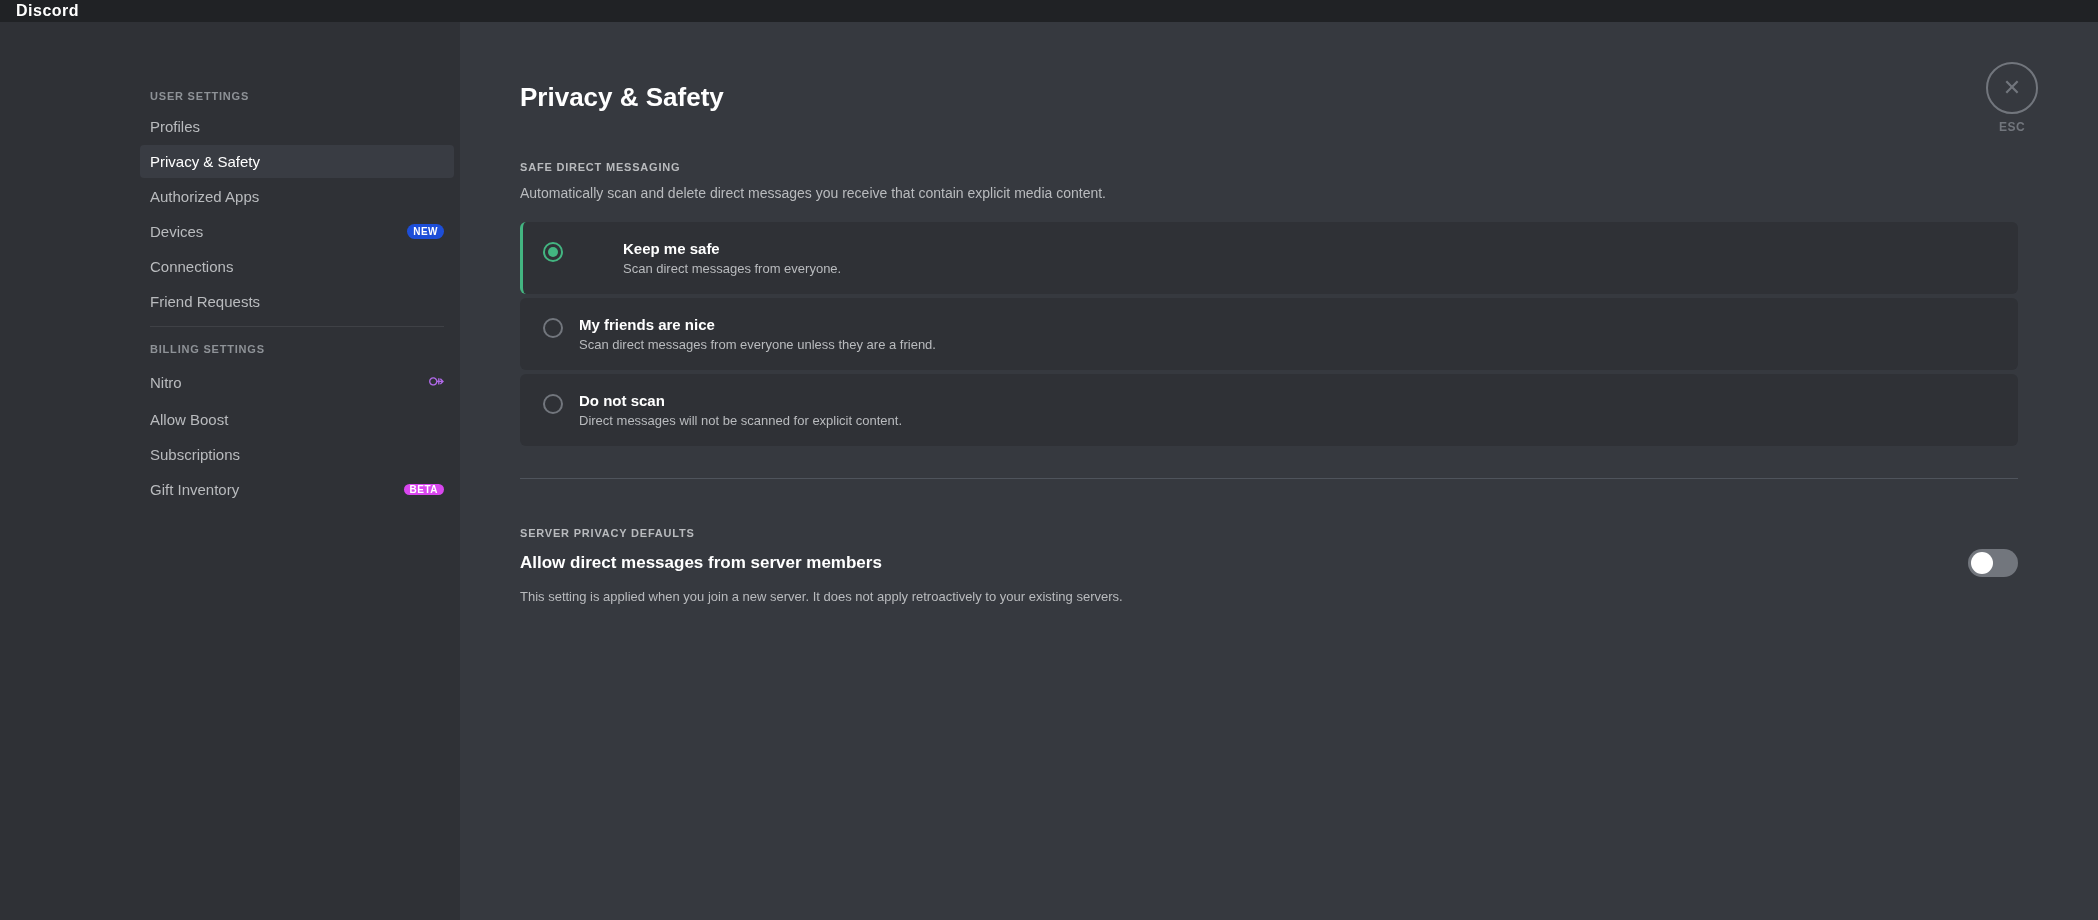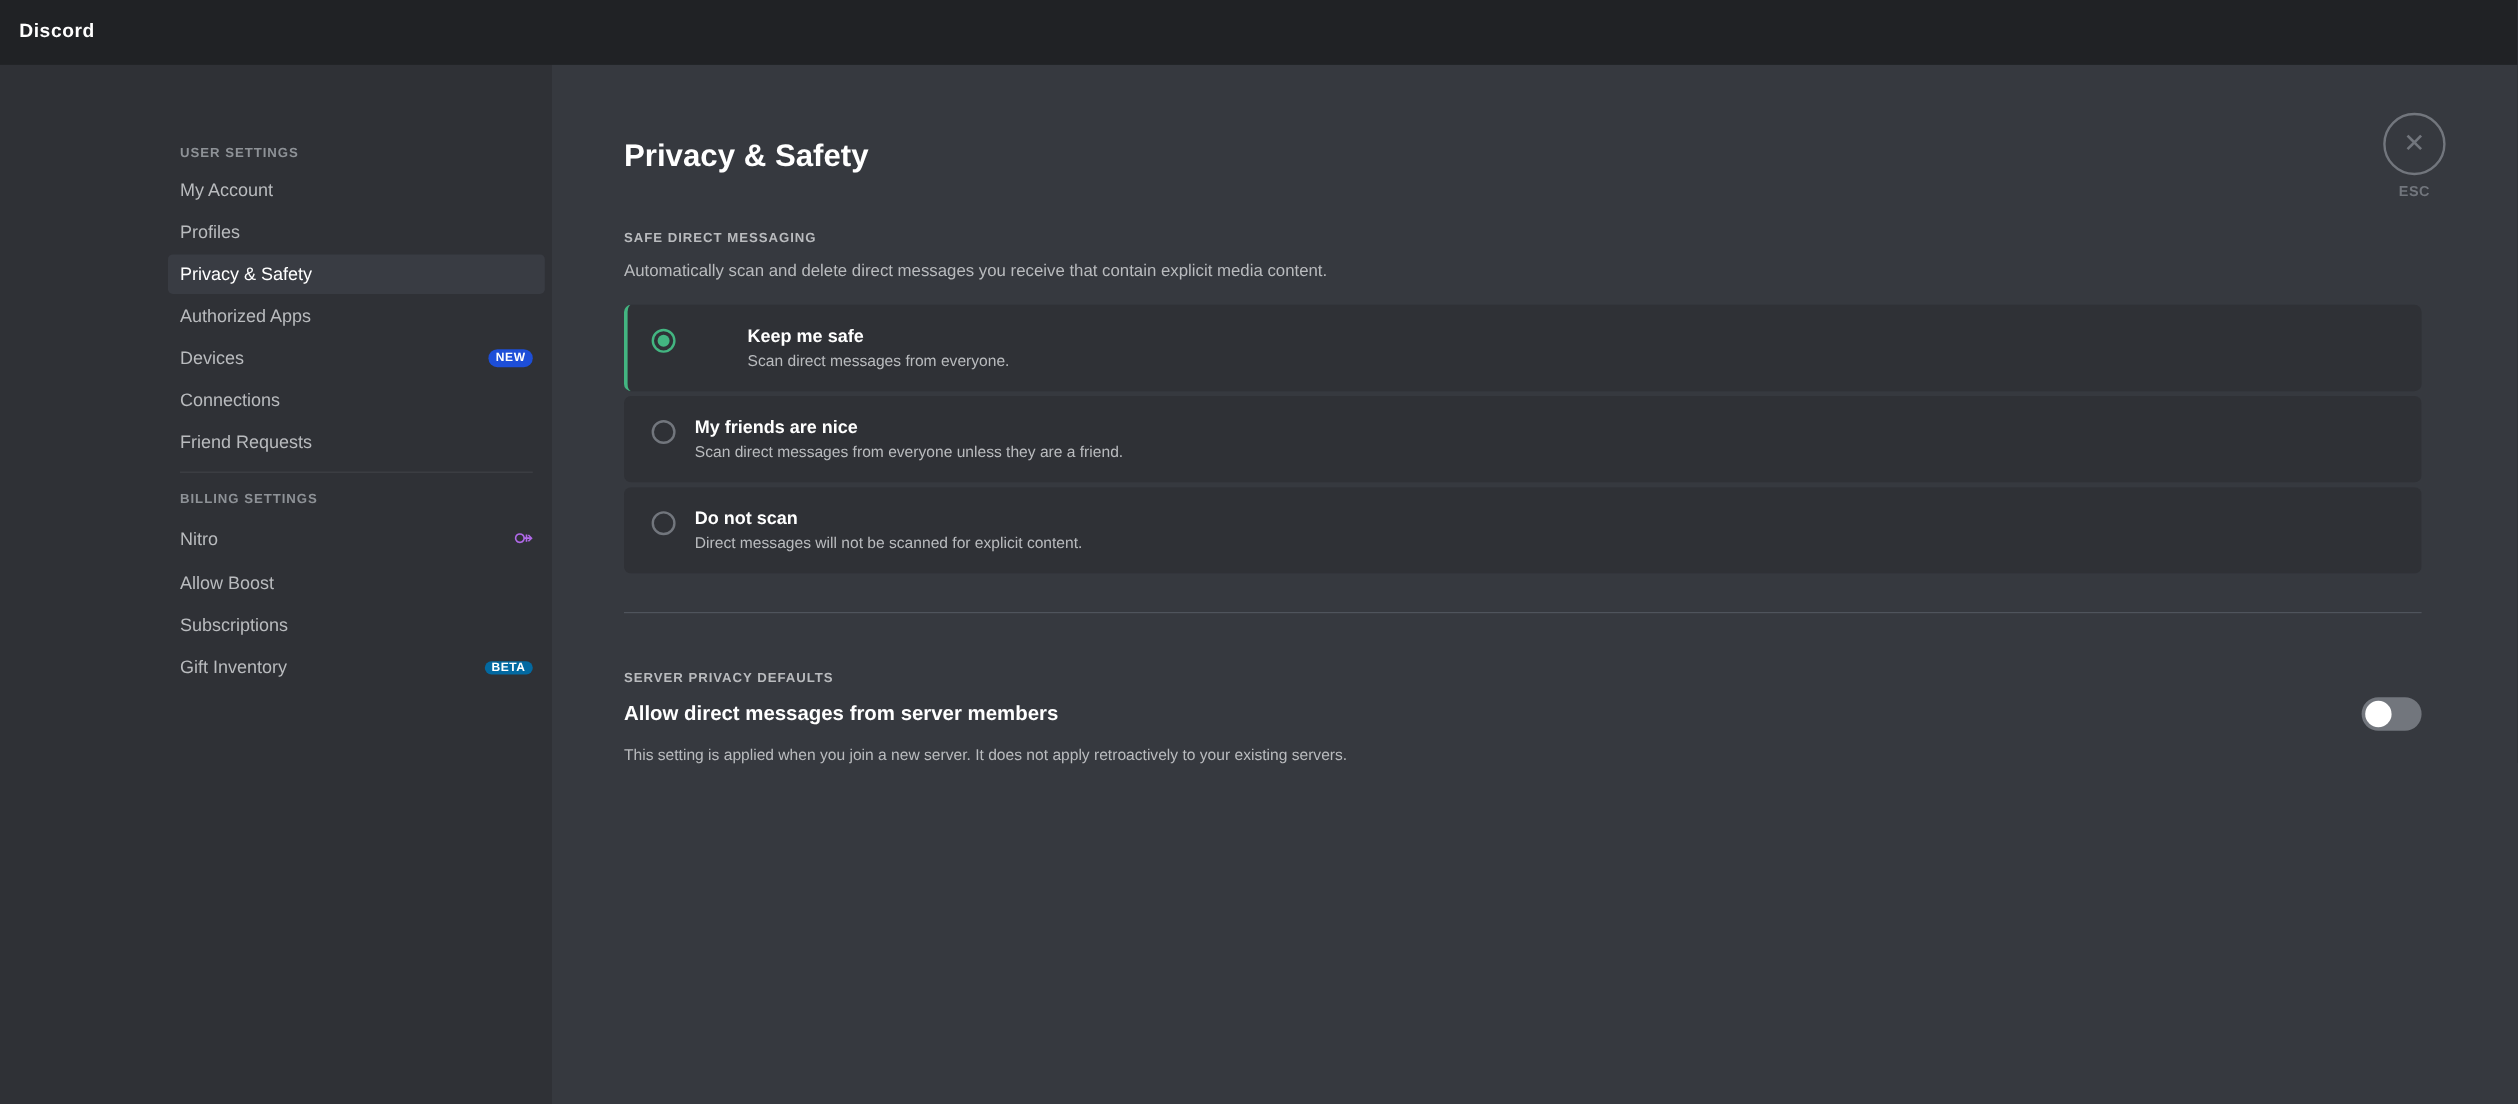--- a/index.html
+++ b/index.html
@@ -9,21 +9,21 @@
       color: #dcddde;
       width: 2098px;
       height: 920px;
       overflow: hidden;
       display: flex;
       flex-direction: column;
     }
     
     .title-bar {
       background: #202225;
-      height: 54px;
+      height: 22px;
       display: flex;
       align-items: center;
       padding: 0 16px;
       flex-shrink: 0;
     }
     .title-bar-text {
       color: #fff;
       font-size: 16px;
       font-weight: 700;
       letter-spacing: 0.5px;
@@ -72,21 +72,21 @@
       background: #1d4ed8;
       color: #fff;
       font-size: 10px;
       font-weight: 700;
       padding: 2px 6px;
       border-radius: 10px;
       text-transform: uppercase;
       letter-spacing: 0.5px;
     }
     .badge-beta {
-      background: #0369a1;
+      background: #d946ef;
       color: #fff;
       font-size: 10px;
       font-weight: 700;
       padding: 0 6px;
       border-radius: 10px;
       text-transform: uppercase;
       letter-spacing: 0.5px;
     }
     .nitro-icon {
       color: #b069e8;
@@ -261,23 +261,20 @@
 <div class="title-bar">
   <span class="title-bar-text">Discord</span>
 </div>
 
 <div class="main-layout">
 
   <div class="sidebar">
     <div class="sidebar-section-label">User Settings</div>
 
     <div class="sidebar-item">
-      <span class="sidebar-item-label">My Account</span>
-    </div>
-    <div class="sidebar-item">
       <span class="sidebar-item-label">Profiles</span>
     </div>
     <div class="sidebar-item active">
       <span class="sidebar-item-label">Privacy &amp; Safety</span>
     </div>
     <div class="sidebar-item">
       <span class="sidebar-item-label">Authorized Apps</span>
     </div>
     <div class="sidebar-item">
       <span class="sidebar-item-label">Devices</span>

